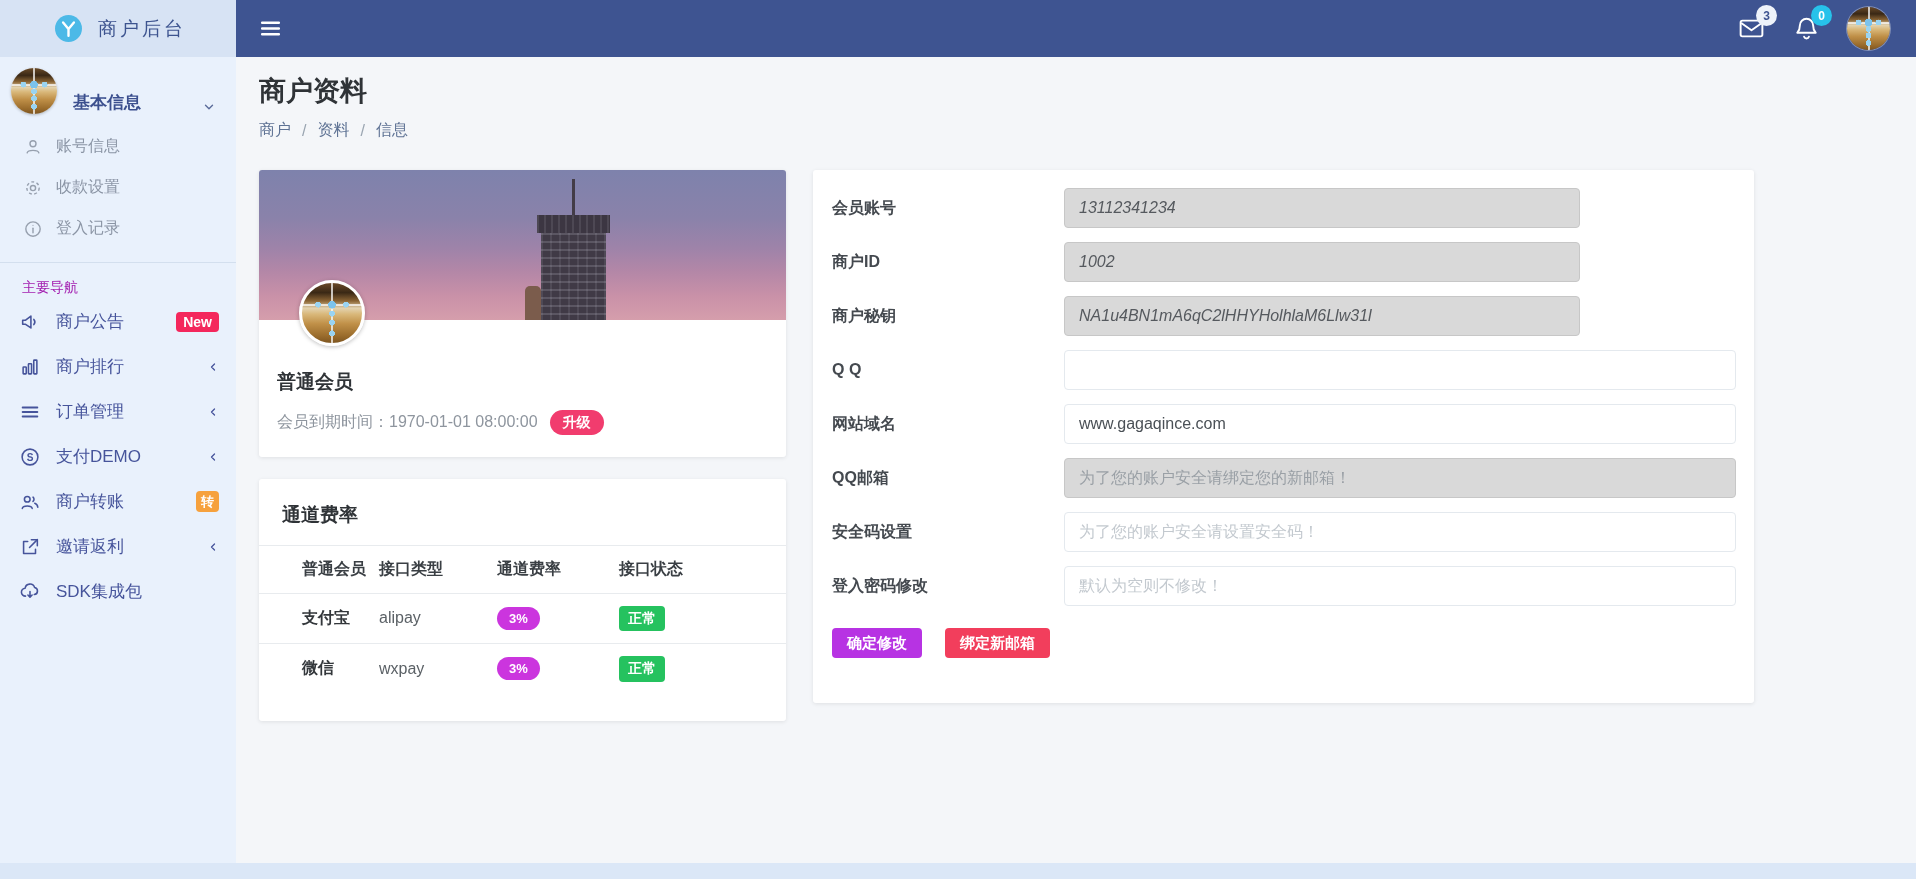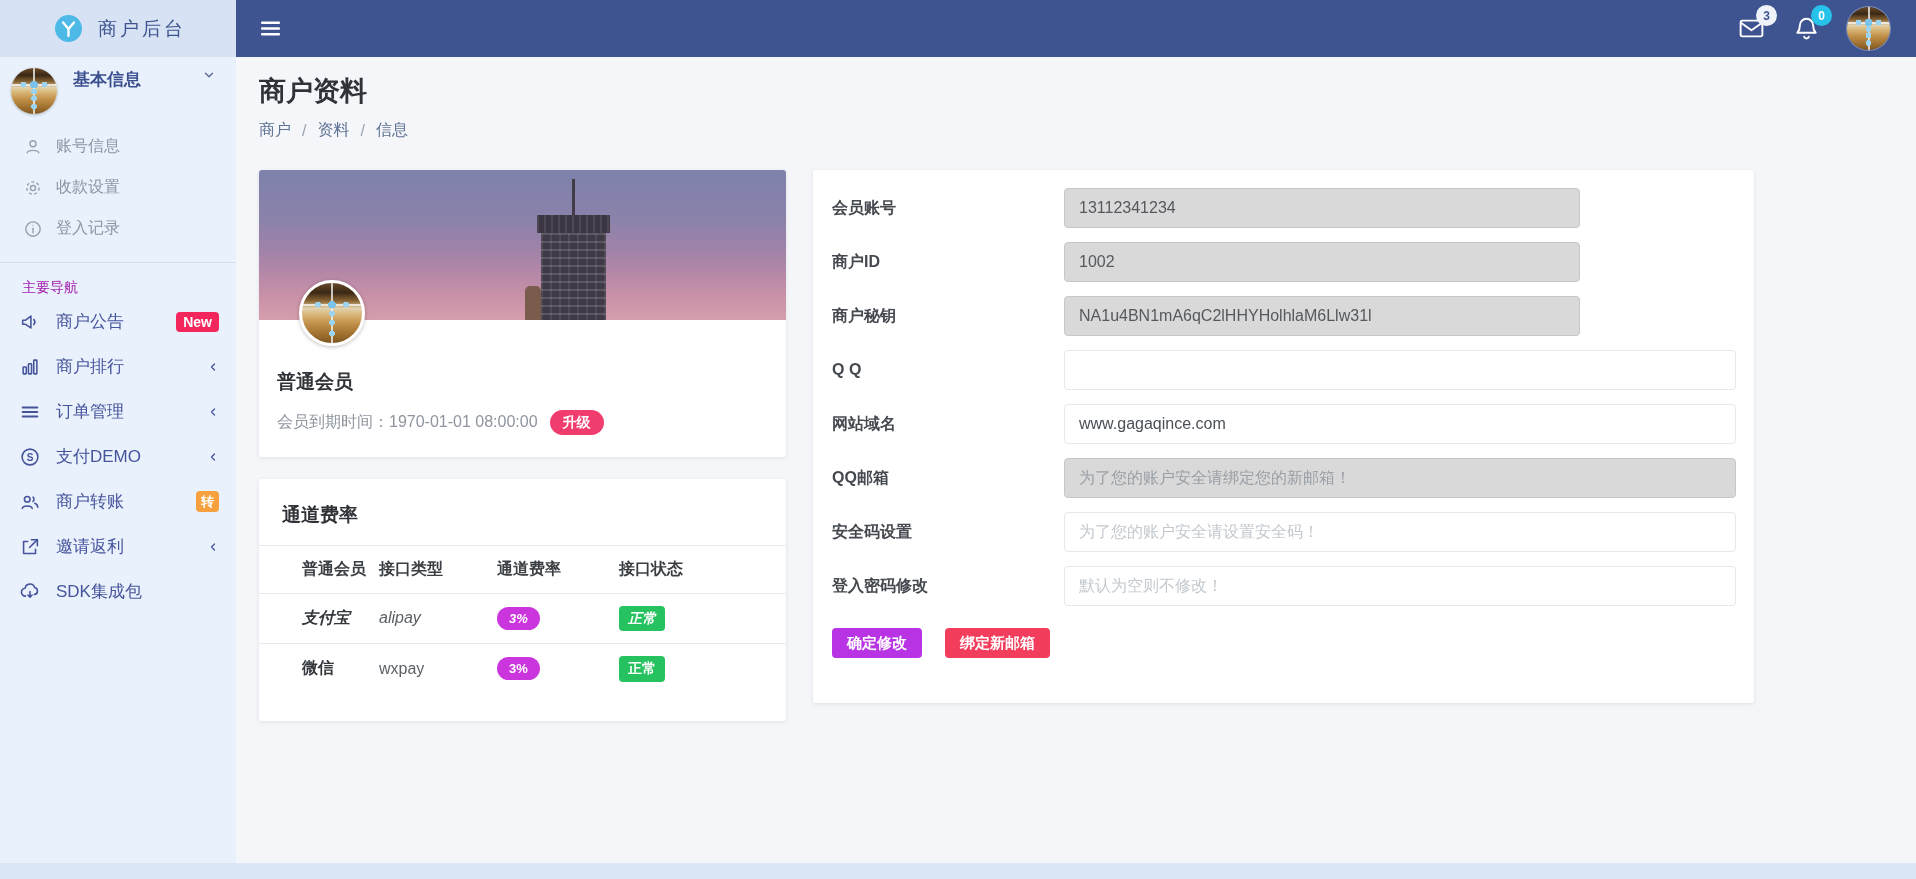--- a/index.html
+++ b/index.html
@@ -4,21 +4,21 @@
 <style>
   * { margin:0; padding:0; box-sizing:border-box; }
   html,body { width:1916px; height:879px; overflow:hidden; font-family:"Liberation Sans", sans-serif; }
   .app { display:flex; width:1916px; height:879px; background:#f4f6f9; position:relative; }
 
   
   .sidebar { width:236px; flex:none; background:var(--sidebar_bg,#e9f1fc); height:100%; position:relative; z-index:3; }
   .sb-header { height:57px; background:var(--sidebar_header_bg,#d7e3f4); display:flex; align-items:center; padding-left:55px; }
   .logo-circle { width:27px; height:27px; flex:none; }
   .brand { margin-left:16px; font-size:19px; color:#3d548f; letter-spacing:3px; white-space:nowrap; }
-  .user-row { display:flex; align-items:flex-start; padding:11px 20px 8px 11px; }
+  .user-row { display:flex; align-items:flex-end; padding:11px 20px 8px 11px; }
   .user-avatar { width:46px; height:46px; flex:none; box-shadow:0 1px 3px rgba(0,0,0,.25); }
   .user-label { margin-left:16px; font-size:17px; font-weight:bold; color:#3b4f8e; flex:1; }
   .chev { color:#5a6b9a; display:flex; }
   .chev svg { width:14px; height:14px; }
   .sub-menu { padding-top:4px; }
   .sub-item { display:flex; align-items:center; height:41px; padding-left:23px; color:#8b95a5; font-size:16px; cursor:pointer; }
   .sub-item .icn { width:20px; height:20px; margin-right:13px; display:flex; color:#97a0ae; }
   .sb-divider { height:1px; background:#d3dfee; margin-top:13px; }
   .section-label { padding:16px 0 2px 22px; font-size:14px; color:#a21caf; }
   .menu-item { display:flex; align-items:center; height:45px; padding:0 17px 0 19px; color:var(--menu_text,#46549b); font-size:17px; cursor:pointer; }
@@ -71,32 +71,32 @@
   .rates-card { padding:23px 0 27px; }
   .rates-title { padding:0 23px; font-size:19px; font-weight:bold; color:#2f3337; }
   .rates-divider { margin-top:17px; border-top:1px solid #e8ebee; }
   table.rates { width:100%; border-collapse:collapse; }
   .rates th { text-align:left; font-size:16px; color:#3a3f44; font-weight:bold; padding:13px 0; }
   .rates td { text-align:left; font-size:16px; padding:12px 0; border-top:1px solid #e8ebee; }
   .rates th:first-child, .rates td:first-child { padding-left:43px; width:120px; }
   .rates th:nth-child(2), .rates td:nth-child(2) { width:118px; }
   .rates th:nth-child(3), .rates td:nth-child(3) { width:122px; }
   .rates thead th { border-top:none; }
-  .rates tbody tr:first-child td { border-top:1px solid #e8ebee;font-style:italic; }
+  .rates tbody tr:first-child td { border-top:1px solid #e8ebee; }
   .cell-name { font-weight:bold; color:#33373b; }
   .cell-type { color:#5b6166; }
   .pill-rate { display:inline-block; background:var(--pill_rate,#cb35de); color:#fff; font-size:13px; font-weight:bold; padding:5px 12px; border-radius:14px; line-height:1; }
   .badge-status { display:inline-block; background:var(--badge_status,#25c25f); color:#fff; font-size:14px; font-weight:bold; padding:5px 9px; border-radius:4px; line-height:1.1; }
 
   
   .form-card { width:941px; flex:none; padding:18px 0 45px 19px; }
   .form-row { display:flex; align-items:center; margin-bottom:14px; }
   .form-label { width:232px; flex:none; font-size:16px; font-weight:bold; color:#44494f; }
   .form-input { height:40px; border-radius:4px; font-size:16px; padding:0 14px; font-family:"Liberation Sans",sans-serif; outline:none; }
-  .w-narrow { width:516px; }
+  .w-narrow { width:516px;font-style:italic; }
   .w-wide { width:672px; }
   .input-disabled { background:#d9d9d9; border:1px solid #c7c7c7; color:#55595e; }
   .input-disabled::placeholder { color:#9aa0a6; }
   .input-white { background:#fff; border:1px solid #e4e9ee; color:#4a5056; }
   .input-white::placeholder { color:#c3c9cf; }
   .form-actions { margin-top:22px; display:flex; gap:23px; }
   .btn { height:30px; padding:0 15px; border:none; border-radius:4px; color:#fff; font-size:15px; font-weight:bold; cursor:pointer; font-family:"Liberation Sans",sans-serif; }
   .btn-confirm { background:var(--btn_confirm,#b733e3); }
   .btn-bind { background:var(--btn_bind,#f23e5c); }
 

